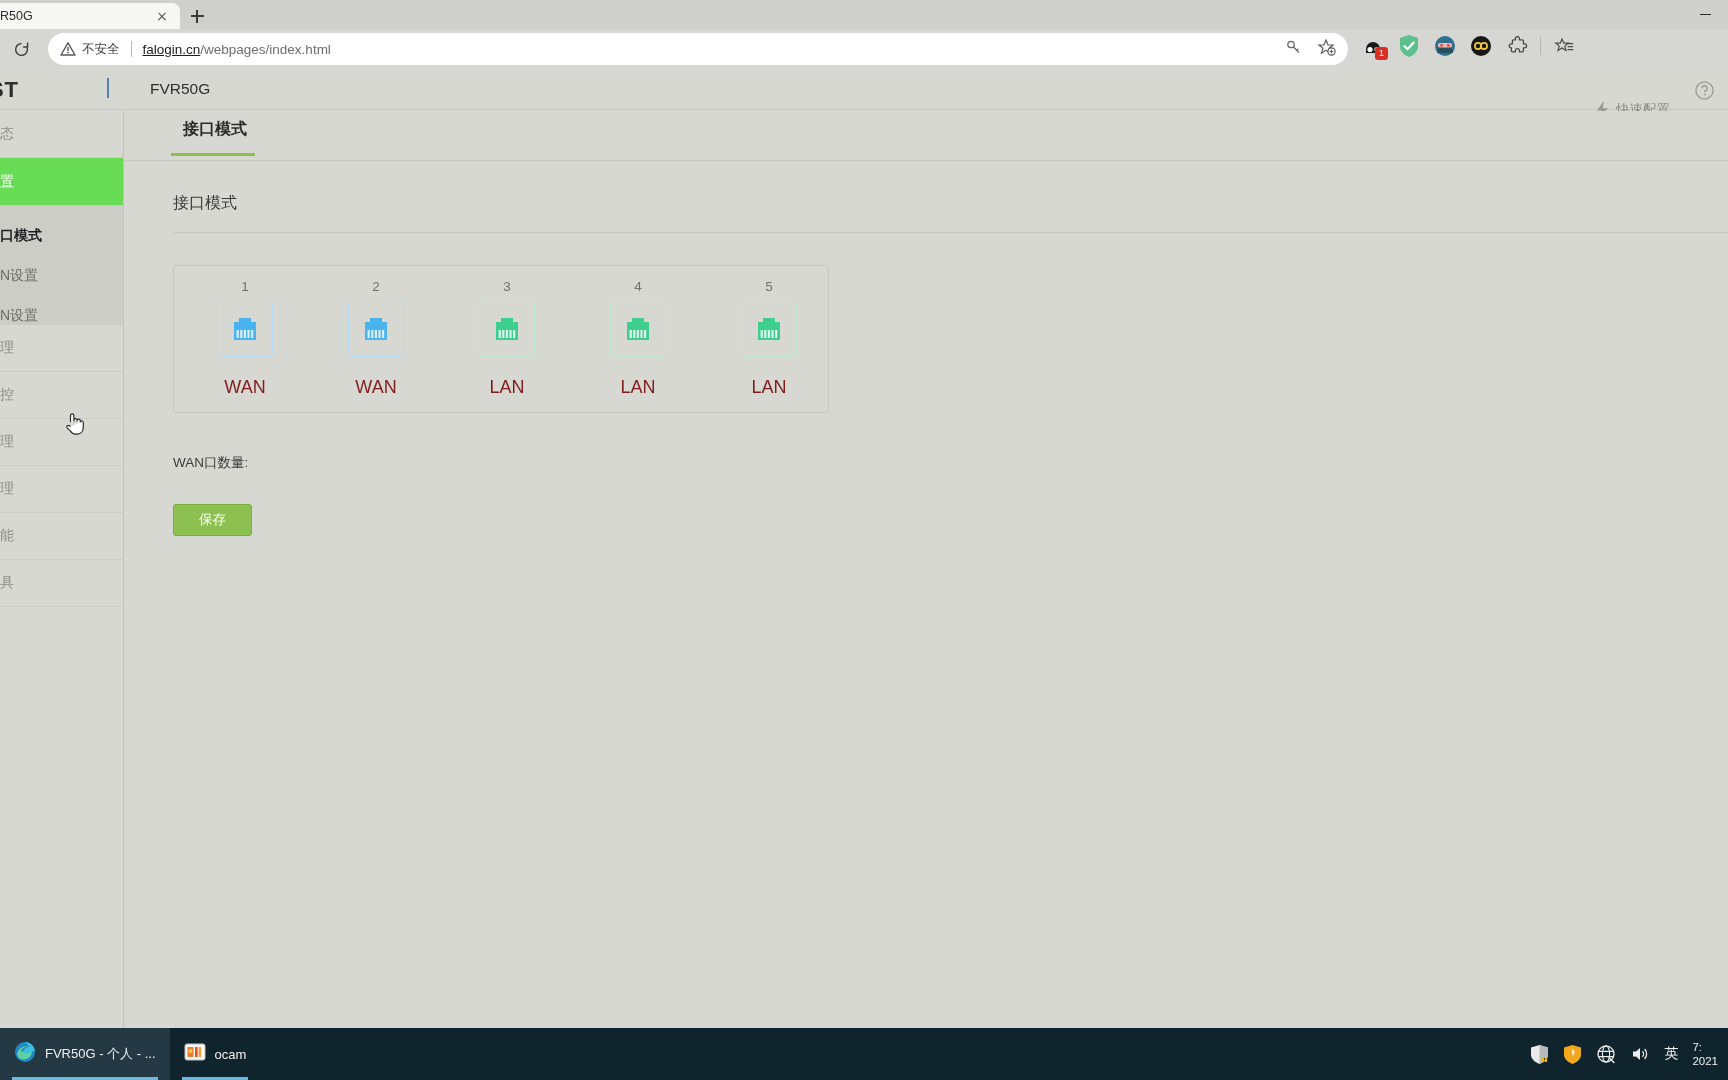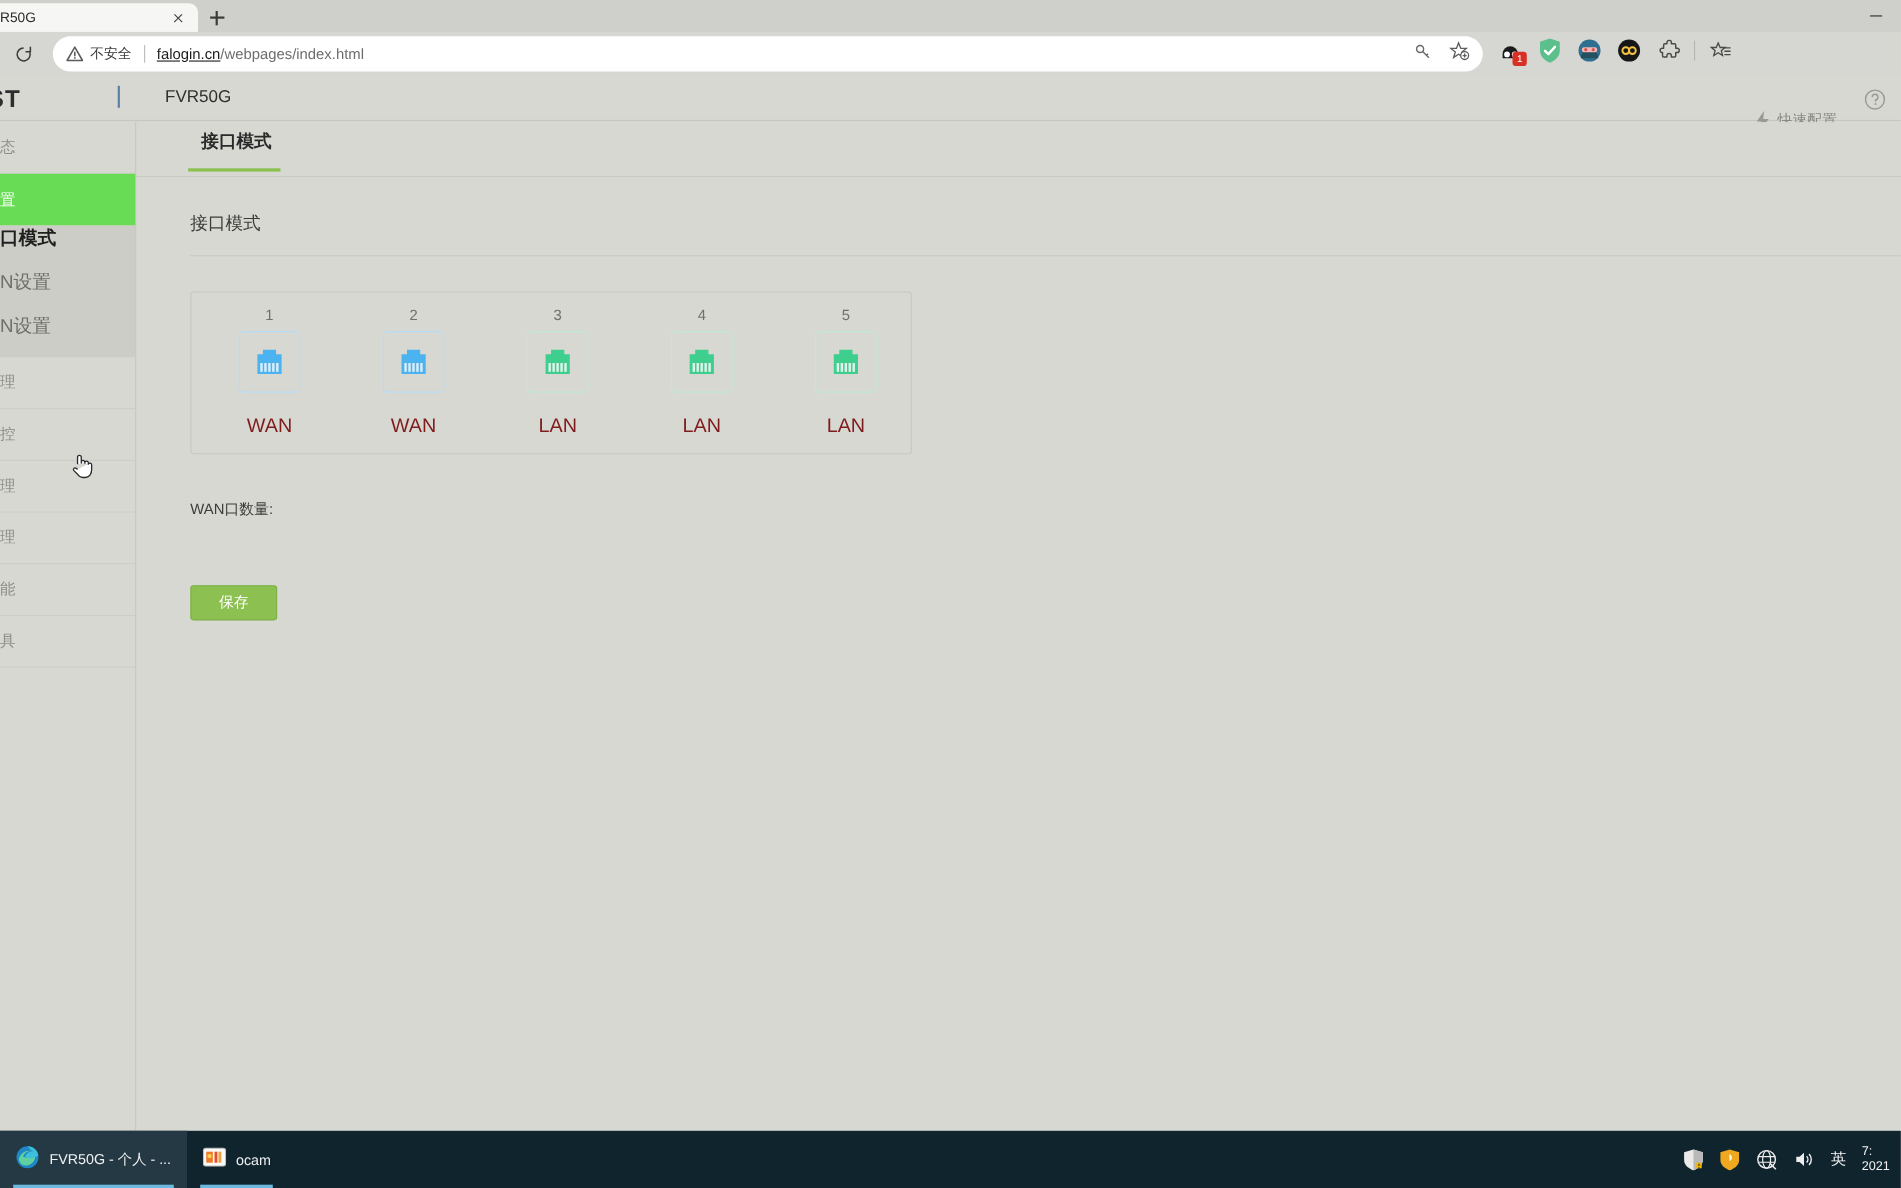--- a/index.html
+++ b/index.html
@@ -88,21 +88,21 @@
     border-right:1px solid #c3c3be; height:917px; position:relative;
   }
   .nav-group-title {
     height:47px; display:flex; align-items:center; padding-left:0;
     font-size:14px; color:#8e8e89; border-bottom:1px solid #cdcdc8;
     cursor:pointer; padding-right:8px; justify-content:flex-start;
   }
   .nav-group-title.active { background:#69dc55; color:#ffffff; border-bottom:none; }
   .nav-sub { background:#cdcdc7; }
   .nav-sub-item {
-    height:40px; display:flex; align-items:flex-start; font-size:17px; color:#6e6e69; cursor:pointer;
+    height:40px; display:flex; align-items:flex-end; font-size:14px; color:#6e6e69; cursor:pointer;
   }
   .nav-sub-item.cur { color:#1f1f1f; font-weight:bold; }
   .cursor-pointer-icon { position:absolute; left:64px; top:300px; width:22px; height:26px; pointer-events:none; }
 
   .content { flex:1; background:#d8d8d3; position:relative; }
   .tabbar { height:50px; border-bottom:1px solid #c9c9c4; position:relative; }
   .ctab {
     position:absolute; left:47px; top:8px; padding:0 12px 10px;
     font-size:16px; font-weight:bold; color:#2a2a2a; cursor:pointer;
   }
@@ -136,21 +136,21 @@
     background:#ececea; border:1px solid #cdcdc9; flex:none; position:relative;
   }
   .radio.checked { border:1.5px solid #7cb342; background:#f2f8ea; }
   .radio.checked:after {
     content:""; position:absolute; left:50%; top:50%; transform:translate(-50%,-50%);
     width:7px; height:7px; border-radius:50%; background:#6fbf3e;
   }
   .radio-text { font-size:13.5px; color:#3a3a3a; }
 
   .save-btn {
-    margin-top:60px; width:79px; height:32px; background:#8cc152;
+    margin-top:32px; width:79px; height:32px; background:#8cc152;
     border:1px solid #7ab03f; border-radius:3px; color:#fff; font-size:13.5px;
     display:flex; align-items:center; justify-content:center; cursor:pointer;
     font-family:"Liberation Sans", sans-serif;
   }
 
   
   .taskbar {
     position:absolute; left:0; bottom:0; width:1728px; height:52px;
     background:#10242e; display:flex; align-items:center;
   }

